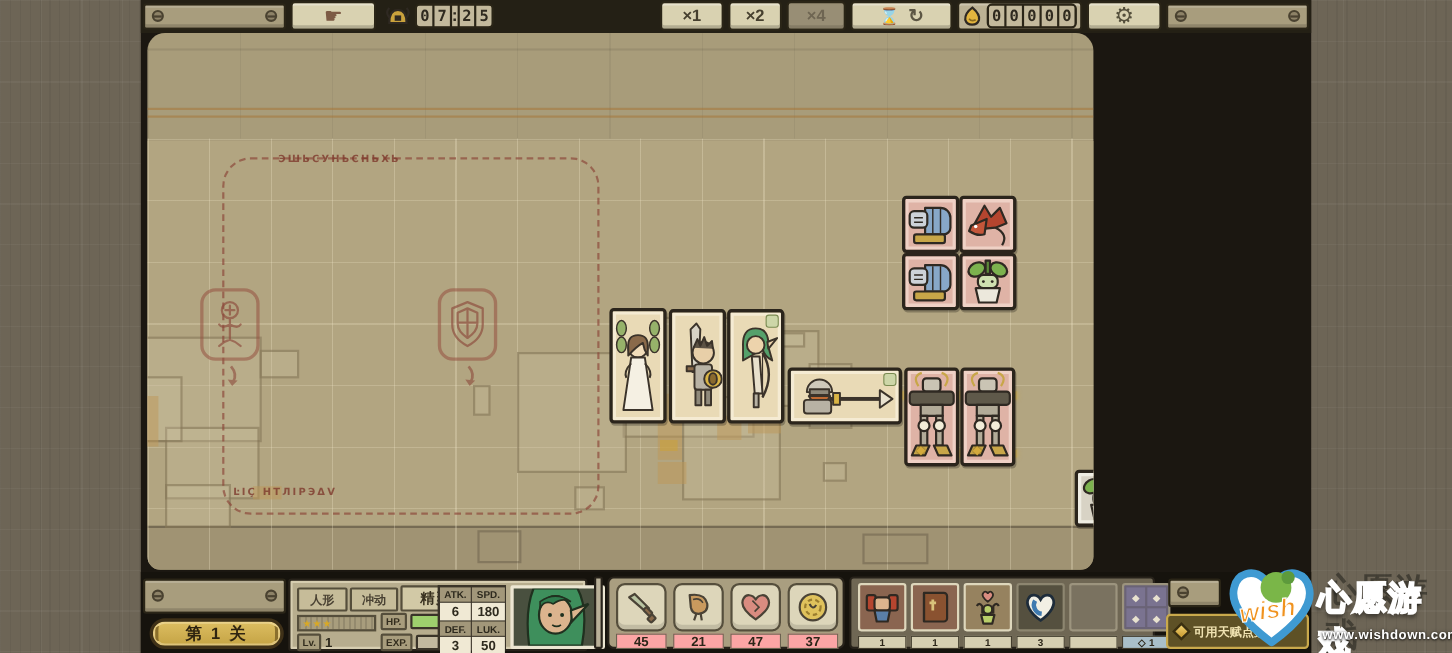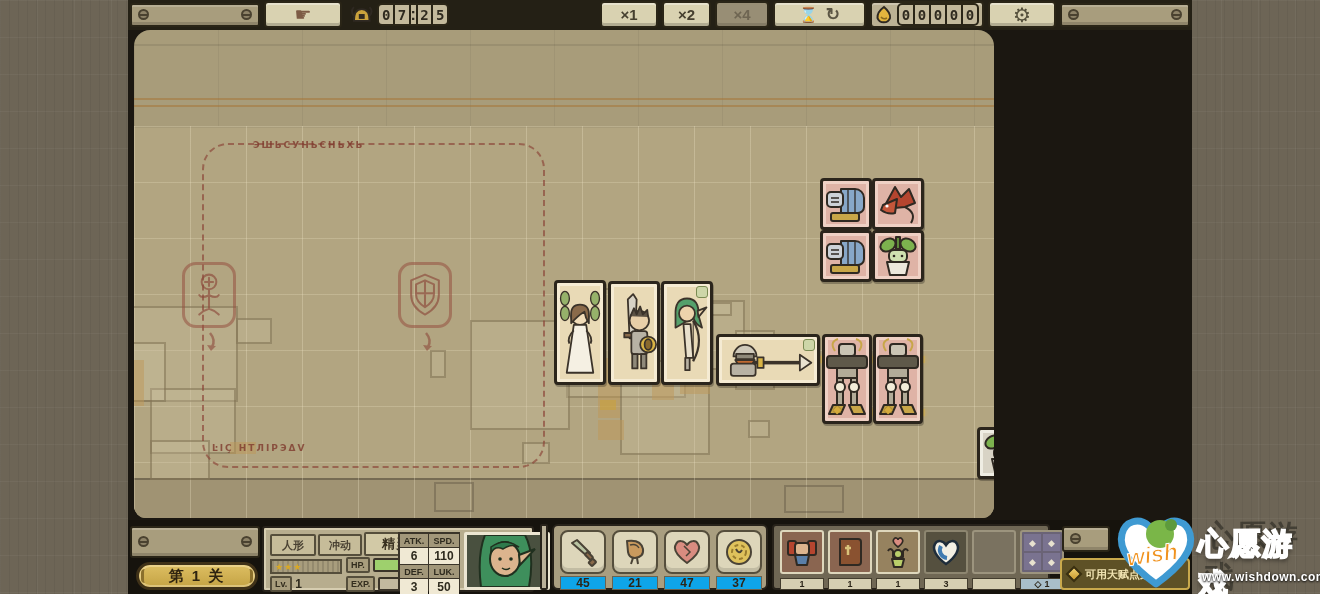--- a/index.html
+++ b/index.html
@@ -98,21 +98,21 @@
   .statgrid { position:absolute; left:134px; top:4px; width:62px; height:58px; border:2px solid #3a3429; display:grid;
       grid-template-columns:28px 30px; grid-template-rows:13px 16px 13px 16px; background:#3a3429; gap:1px; }
   .sgh { background:#a2977a; color:#2e2a1e; font:bold 9px "Liberation Sans",sans-serif; display:flex; align-items:center; justify-content:center; }
   .sgv { background:#f0e9d4; color:#2e2a1e; font:bold 12px "Liberation Sans",sans-serif; display:flex; align-items:center; justify-content:center; }
   .portrait { position:absolute; left:200px; top:4px; width:86px; height:58px; background:#49503f;
       border:3px solid #ece6d2; border-radius:2px; overflow:hidden; }
   .divider { position:absolute; top:4px; width:8px; height:66px; background:#b9b098; border:2px solid #27221a; border-radius:2px; }
   .resback { position:absolute; left:424px; top:4px; width:216px; height:66px; background:#a99e80; border:2px solid #27221a; border-radius:6px; }
   .resbtn { position:absolute; top:4px; width:46px; height:44px; background:#ddd6ba; border:2px solid #554e3c; border-radius:8px;
       display:flex; align-items:center; justify-content:center; cursor:pointer; box-shadow:inset 0 -4px 0 rgba(0,0,0,.12); }
-  .resnum { position:absolute; top:50px; width:46px; height:14px; background:#0ea5e9; border:1px solid #6b6350;
+  .resnum { position:absolute; top:50px; width:46px; height:14px; background:#fca5a5; border:1px solid #6b6350;
       display:flex; align-items:center; justify-content:center; color:#2c2619; font:bold 12px "Liberation Sans",sans-serif; }
   .itemback { position:absolute; left:644px; top:4px; width:278px; height:66px; background:#6f6754; border:2px solid #27221a; border-radius:4px; }
   .slot { position:absolute; top:4px; width:44px; height:44px; border:2px solid #ded7bc; border-radius:3px;
       display:flex; align-items:center; justify-content:center; cursor:pointer; }
   .slotcount { position:absolute; top:52px; width:44px; height:12px; background:#d6cfb2; border:1px solid #433d2e;
       display:flex; align-items:center; justify-content:center; color:#2c2619; font:bold 9px "Liberation Sans",sans-serif; }
   .slotcount.blue { background:#a9bfc9; }
   .diamondgrid { display:grid; grid-template-columns:17px 17px; grid-template-rows:17px 17px; gap:2px; }
   .diamondgrid span { background:#7a7390; display:flex; align-items:center; justify-content:center; color:#e8e2cf; font-size:9px; }
   .talentbanner { position:absolute; left:932px; top:38px; width:130px; height:32px; background:#5e5126;
@@ -470,21 +470,21 @@
         <div class="statrowlabel" style="left:82px;top:48px;width:112px;">
           <span class="lbl">EXP.</span>
           <span class="bar" style="background:#c2b99f;">
             <span>0/1400</span>
           </span>
         </div>
         <div class="statgrid">
           <span class="sgh">ATK.</span>
           <span class="sgh">SPD.</span>
           <span class="sgv">6</span>
-          <span class="sgv">110</span>
+          <span class="sgv">180</span>
           <span class="sgh">DEF.</span>
           <span class="sgh">LUK.</span>
           <span class="sgv">3</span>
           <span class="sgv">50</span>
         </div>
         <div class="portrait">
           <svg width="80" height="52" viewBox="0 0 80 52">
             <path d="M18,0 Q10,20 14,52 L62,52 Q68,18 58,0 Z" fill="#3e8f5c" stroke="#20301f" stroke-width="2"></path>
             <ellipse cx="38" cy="24" rx="15" ry="17" fill="#dcb48e" stroke="#20301f" stroke-width="2"></ellipse>
             <polygon points="52,20 68,14 53,30" fill="#dcb48e" stroke="#20301f" stroke-width="2"></polygon>

